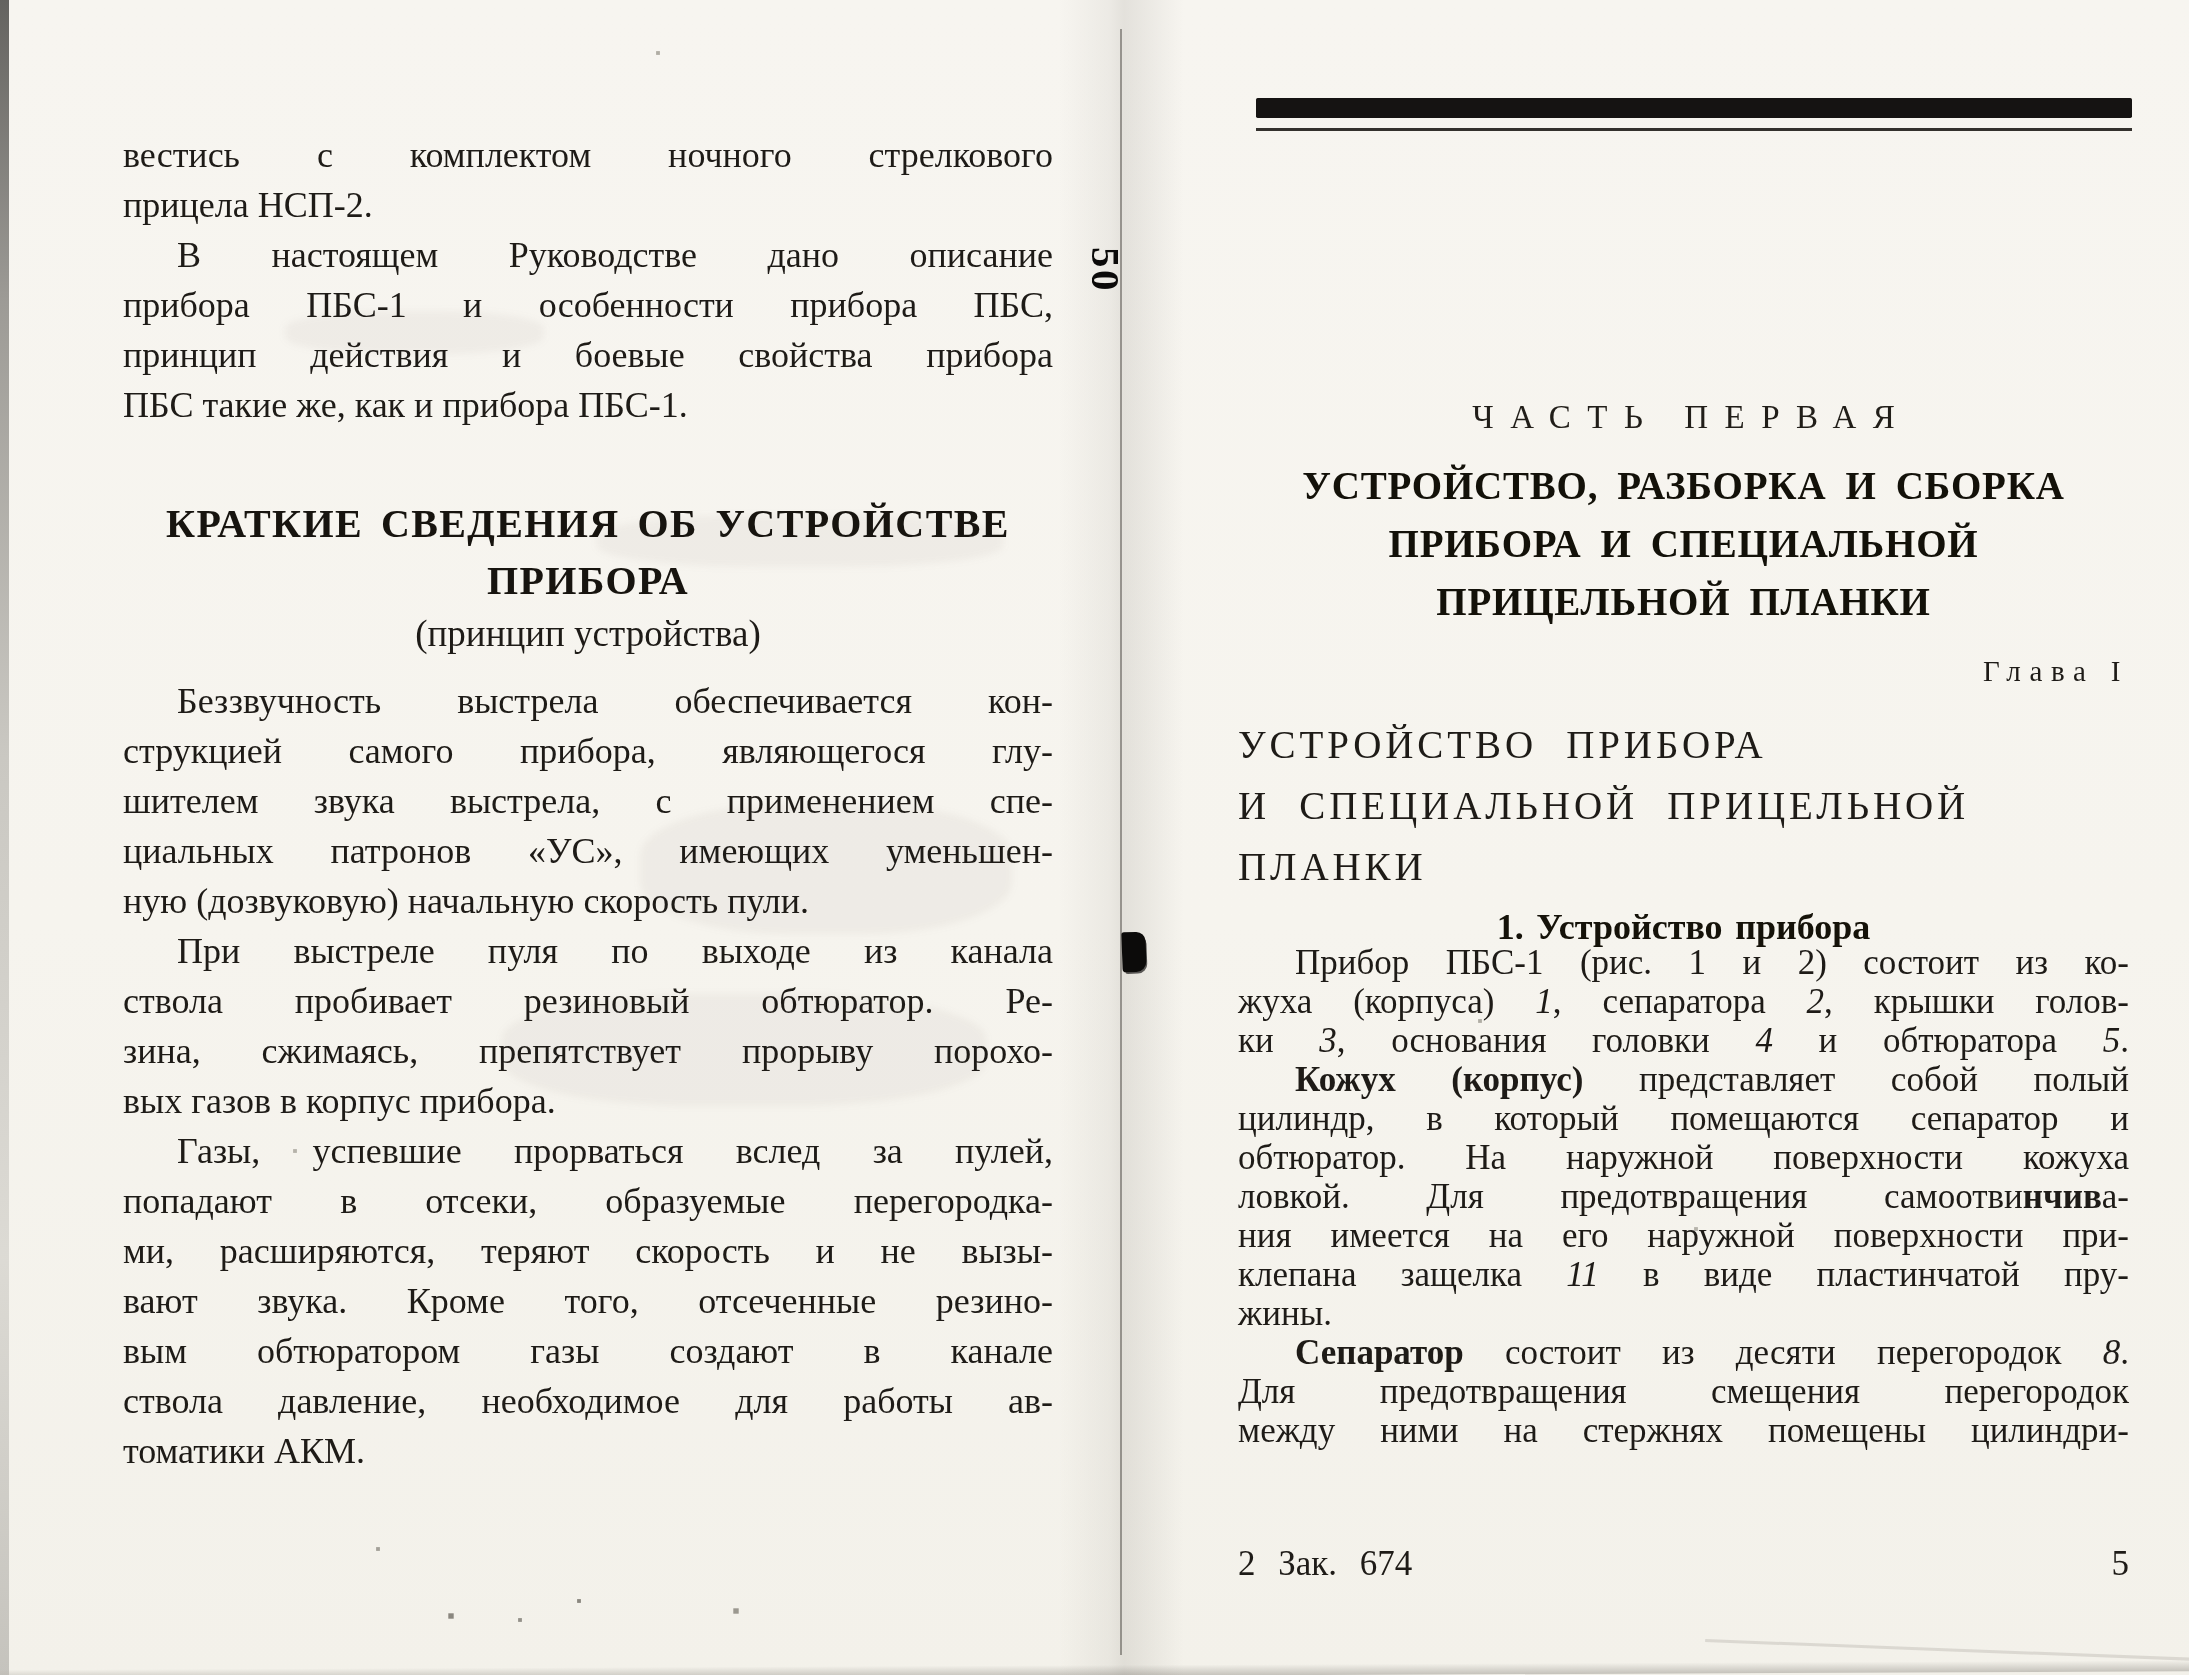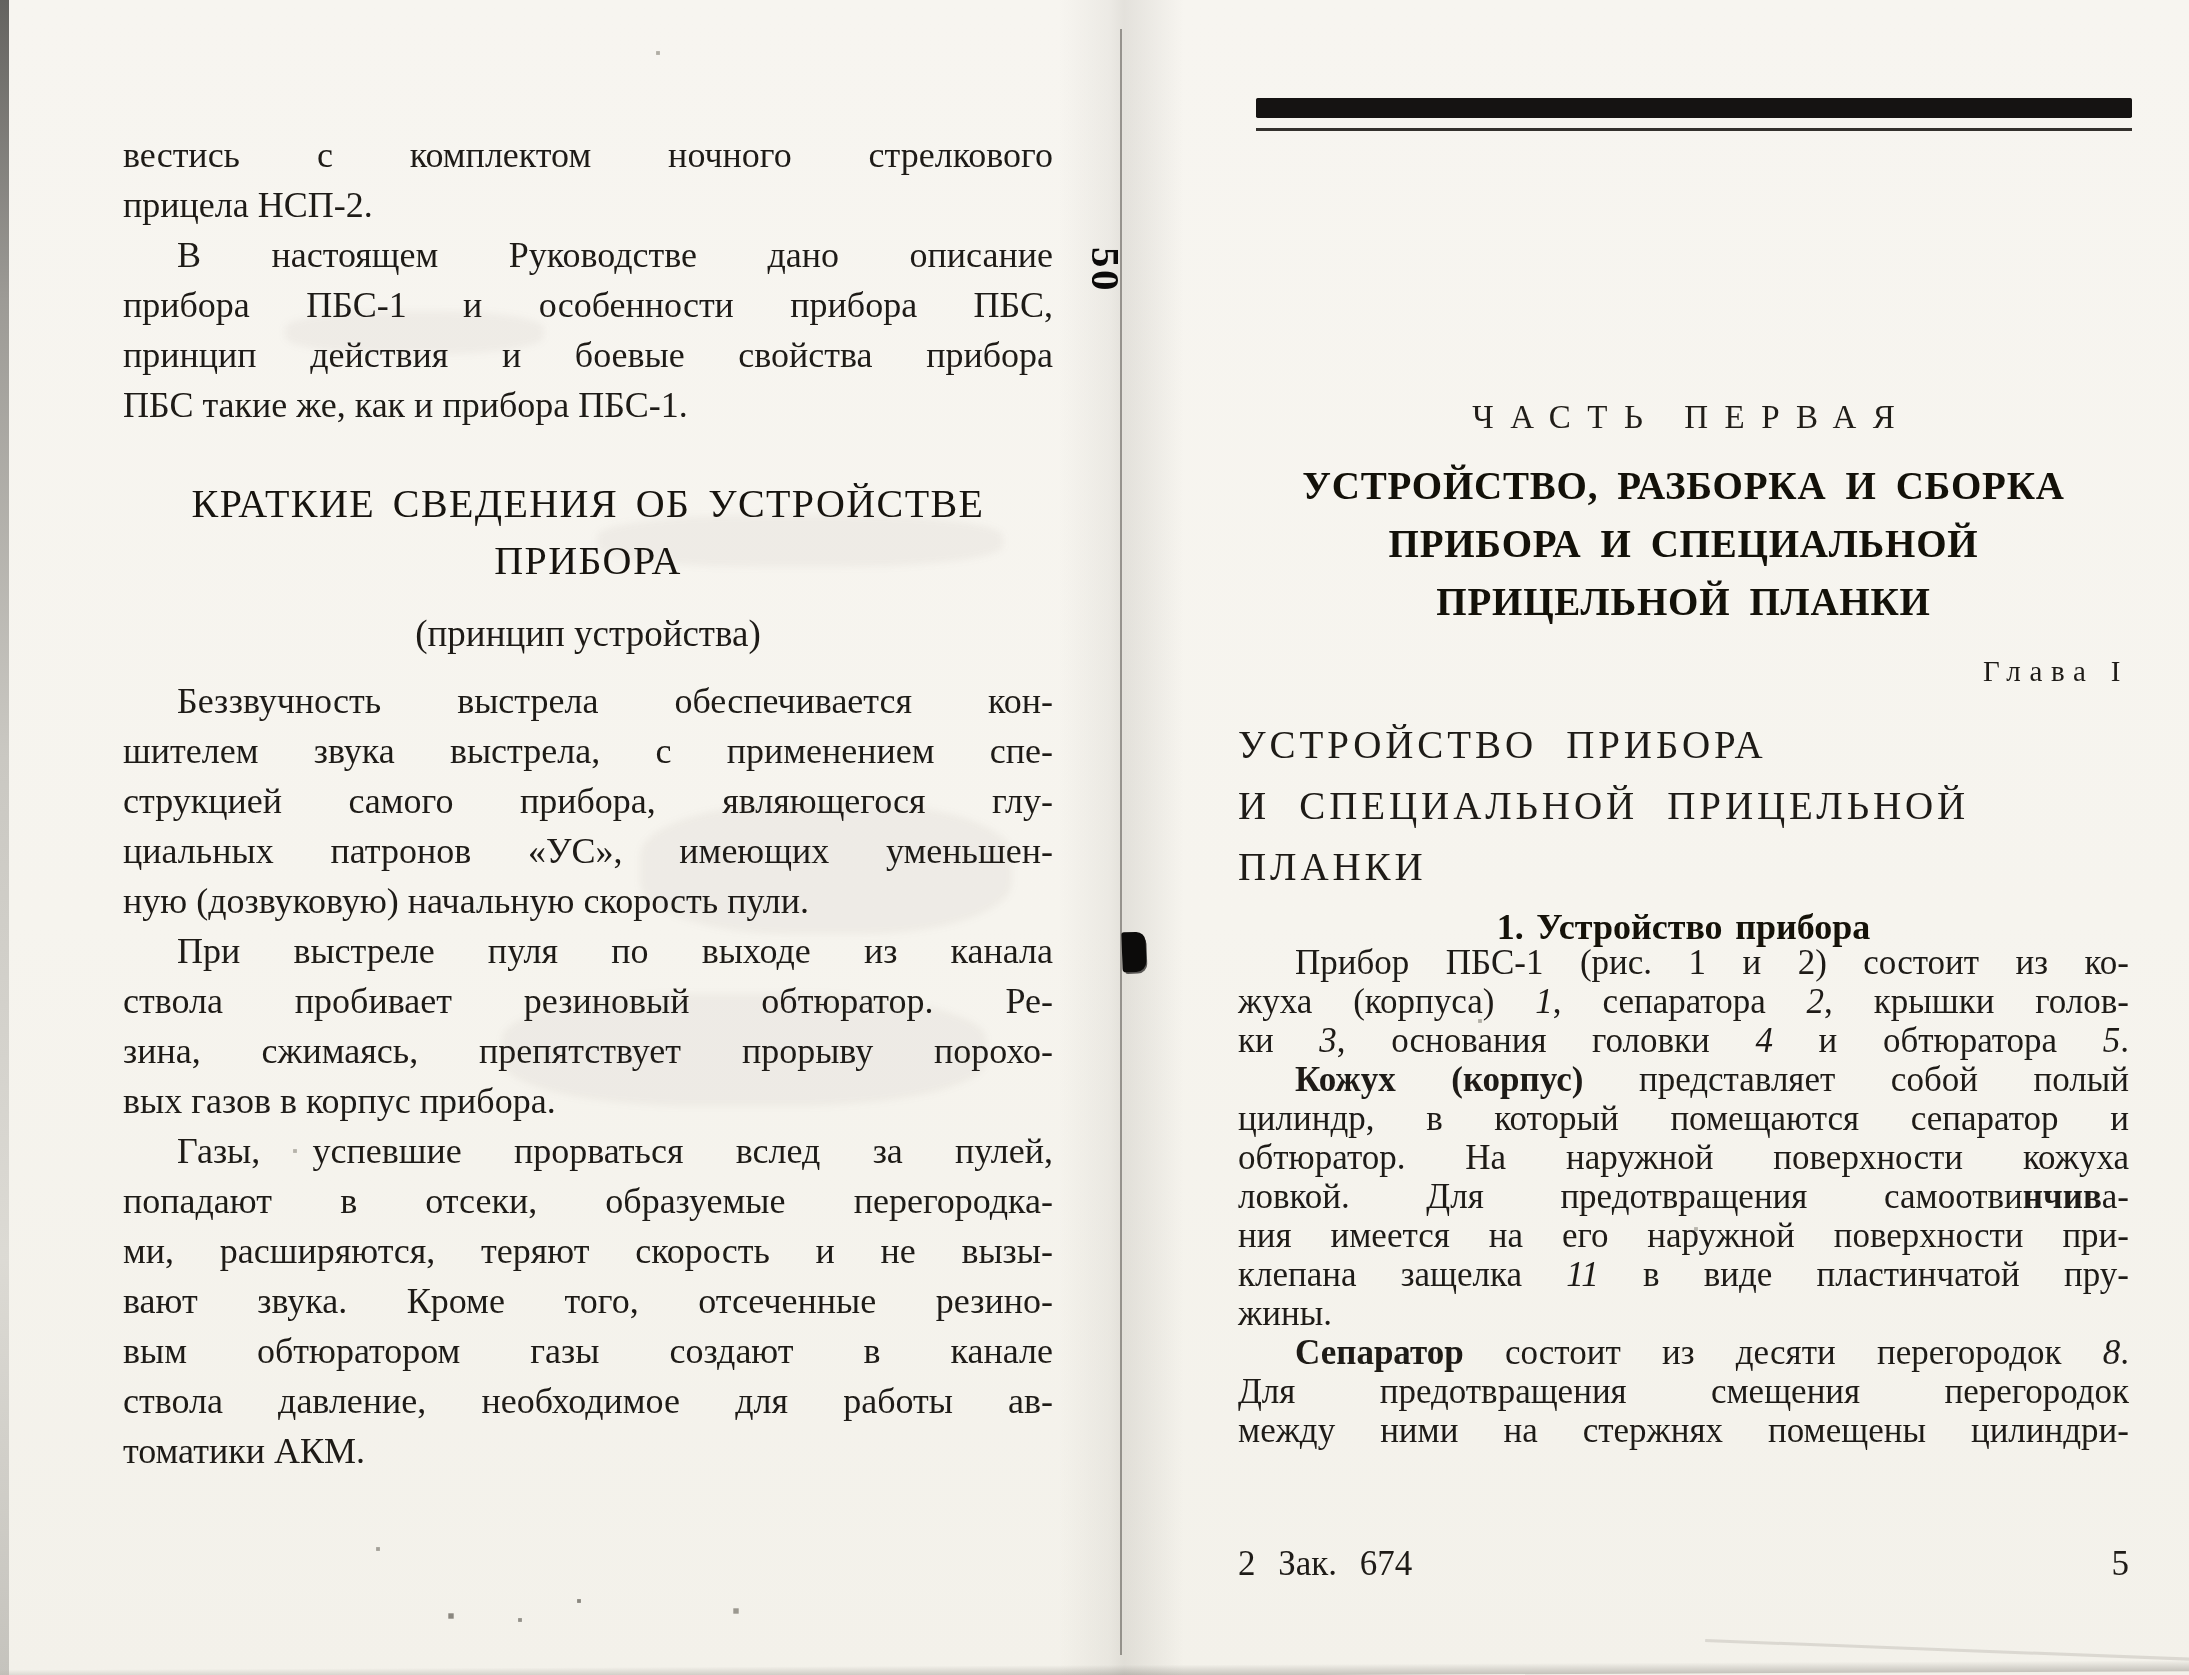--- a/index.html
+++ b/index.html
@@ -118,33 +118,33 @@
   <div>
     <div class="block l-col body-left" style="top:130px;">
         <div class="ln j"><span>вестись с комплектом ночного стрелкового</span></div>
         <div class="ln"><span>прицела НСП-2.</span></div>
         <div class="ln j ind"><span>В настоящем Руководстве дано описание</span></div>
         <div class="ln j"><span>прибора ПБС-1 и особенности прибора ПБС,</span></div>
         <div class="ln j"><span>принцип действия и боевые свойства прибора</span></div>
         <div class="ln"><span>ПБС такие же, как и прибора ПБС-1.</span></div>
       </div>
 
-    <div class="block l-col h-left" style="top:475px;">
+    <div class="block l-col h-left" style="top:495px;font-weight:bold;">
         <div class="ln"><span>КРАТКИЕ СВЕДЕНИЯ ОБ УСТРОЙСТВЕ</span></div>
         <div class="ln"><span>ПРИБОРА</span></div>
       </div>
 
     <div class="block l-col sub-left" style="top:612px;">
         <div class="ln"><span>(принцип устройства)</span></div>
       </div>
 
     <div class="block l-col body-left" style="top:676px;">
         <div class="ln j ind"><span>Беззвучность выстрела обеспечивается кон-</span></div>
+        <div class="ln j"><span>струкцией самого прибора, являющегося глу-</span></div>
         <div class="ln j"><span>шителем звука выстрела, с применением спе-</span></div>
-        <div class="ln j"><span>струкцией самого прибора, являющегося глу-</span></div>
         <div class="ln j"><span>циальных патронов «УС», имеющих уменьшен-</span></div>
         <div class="ln"><span>ную (дозвуковую) начальную скорость пули.</span></div>
         <div class="ln j ind"><span>При выстреле пуля по выходе из канала</span></div>
         <div class="ln j"><span>ствола пробивает резиновый обтюратор. Ре-</span></div>
         <div class="ln j"><span>зина, сжимаясь, препятствует прорыву порохо-</span></div>
         <div class="ln"><span>вых газов в корпус прибора.</span></div>
         <div class="ln j ind"><span>Газы, успевшие прорваться вслед за пулей,</span></div>
         <div class="ln j"><span>попадают в отсеки, образуемые перегородка-</span></div>
         <div class="ln j"><span>ми, расширяются, теряют скорость и не вызы-</span></div>
         <div class="ln j"><span>вают звука. Кроме того, отсеченные резино-</span></div>

